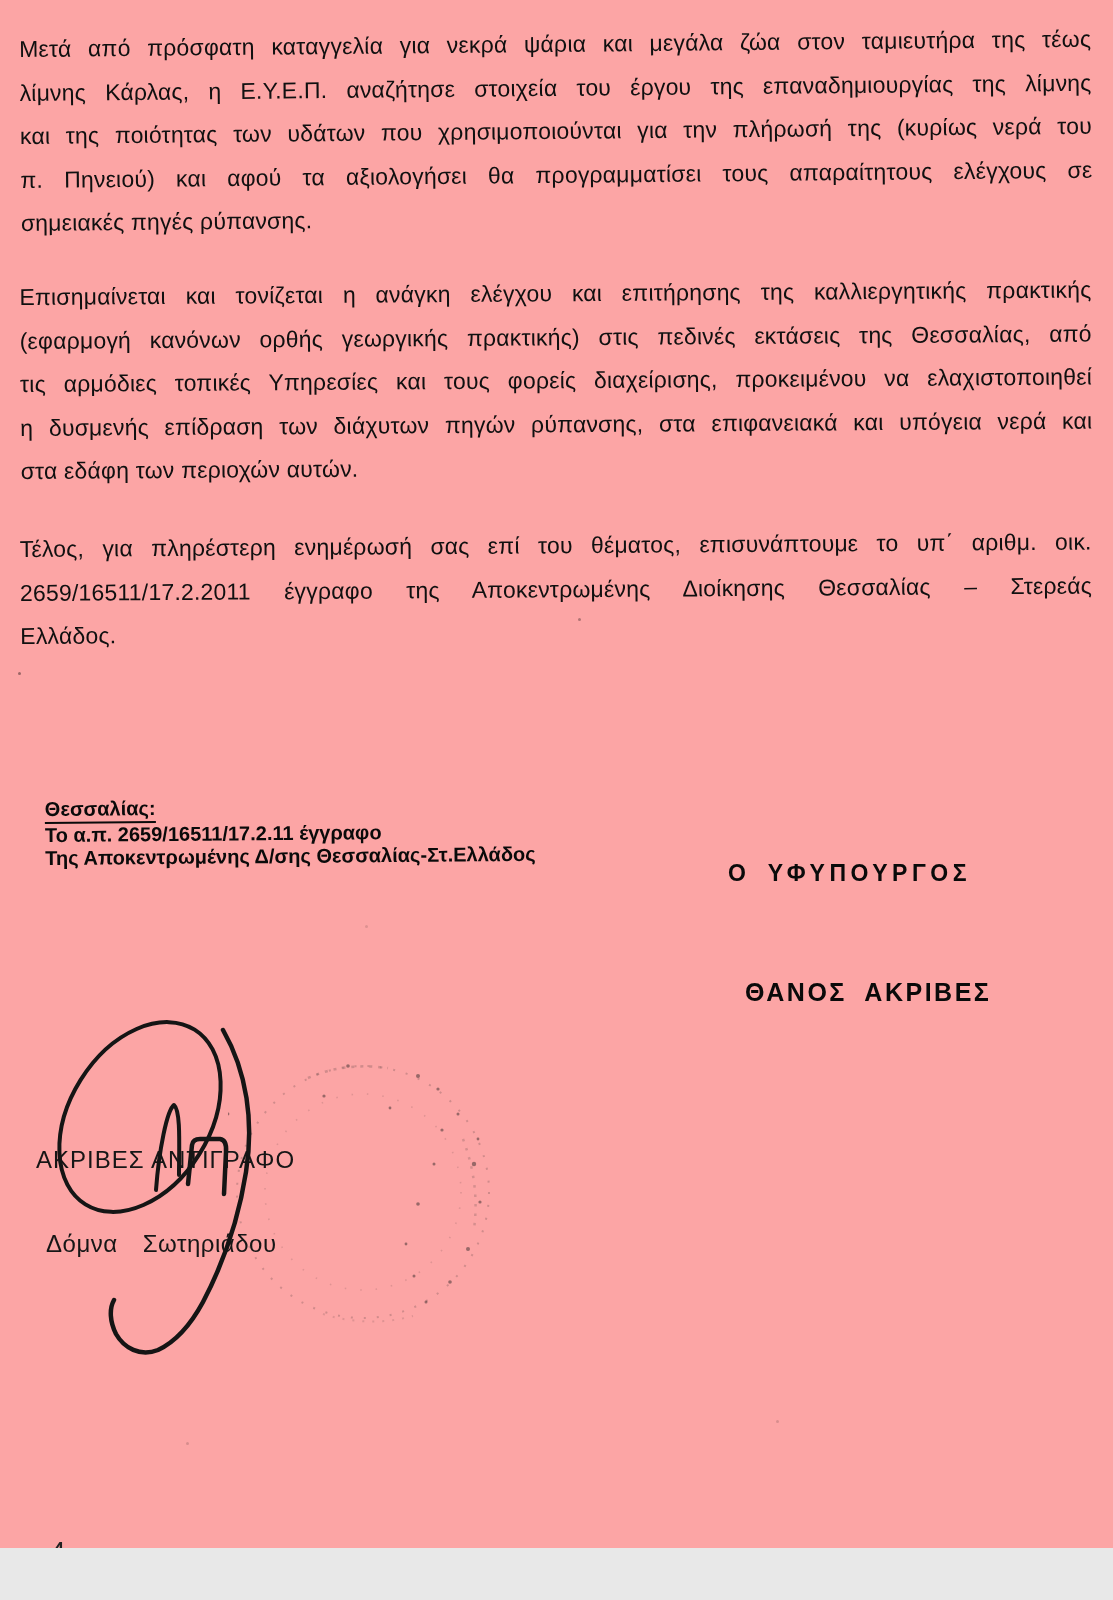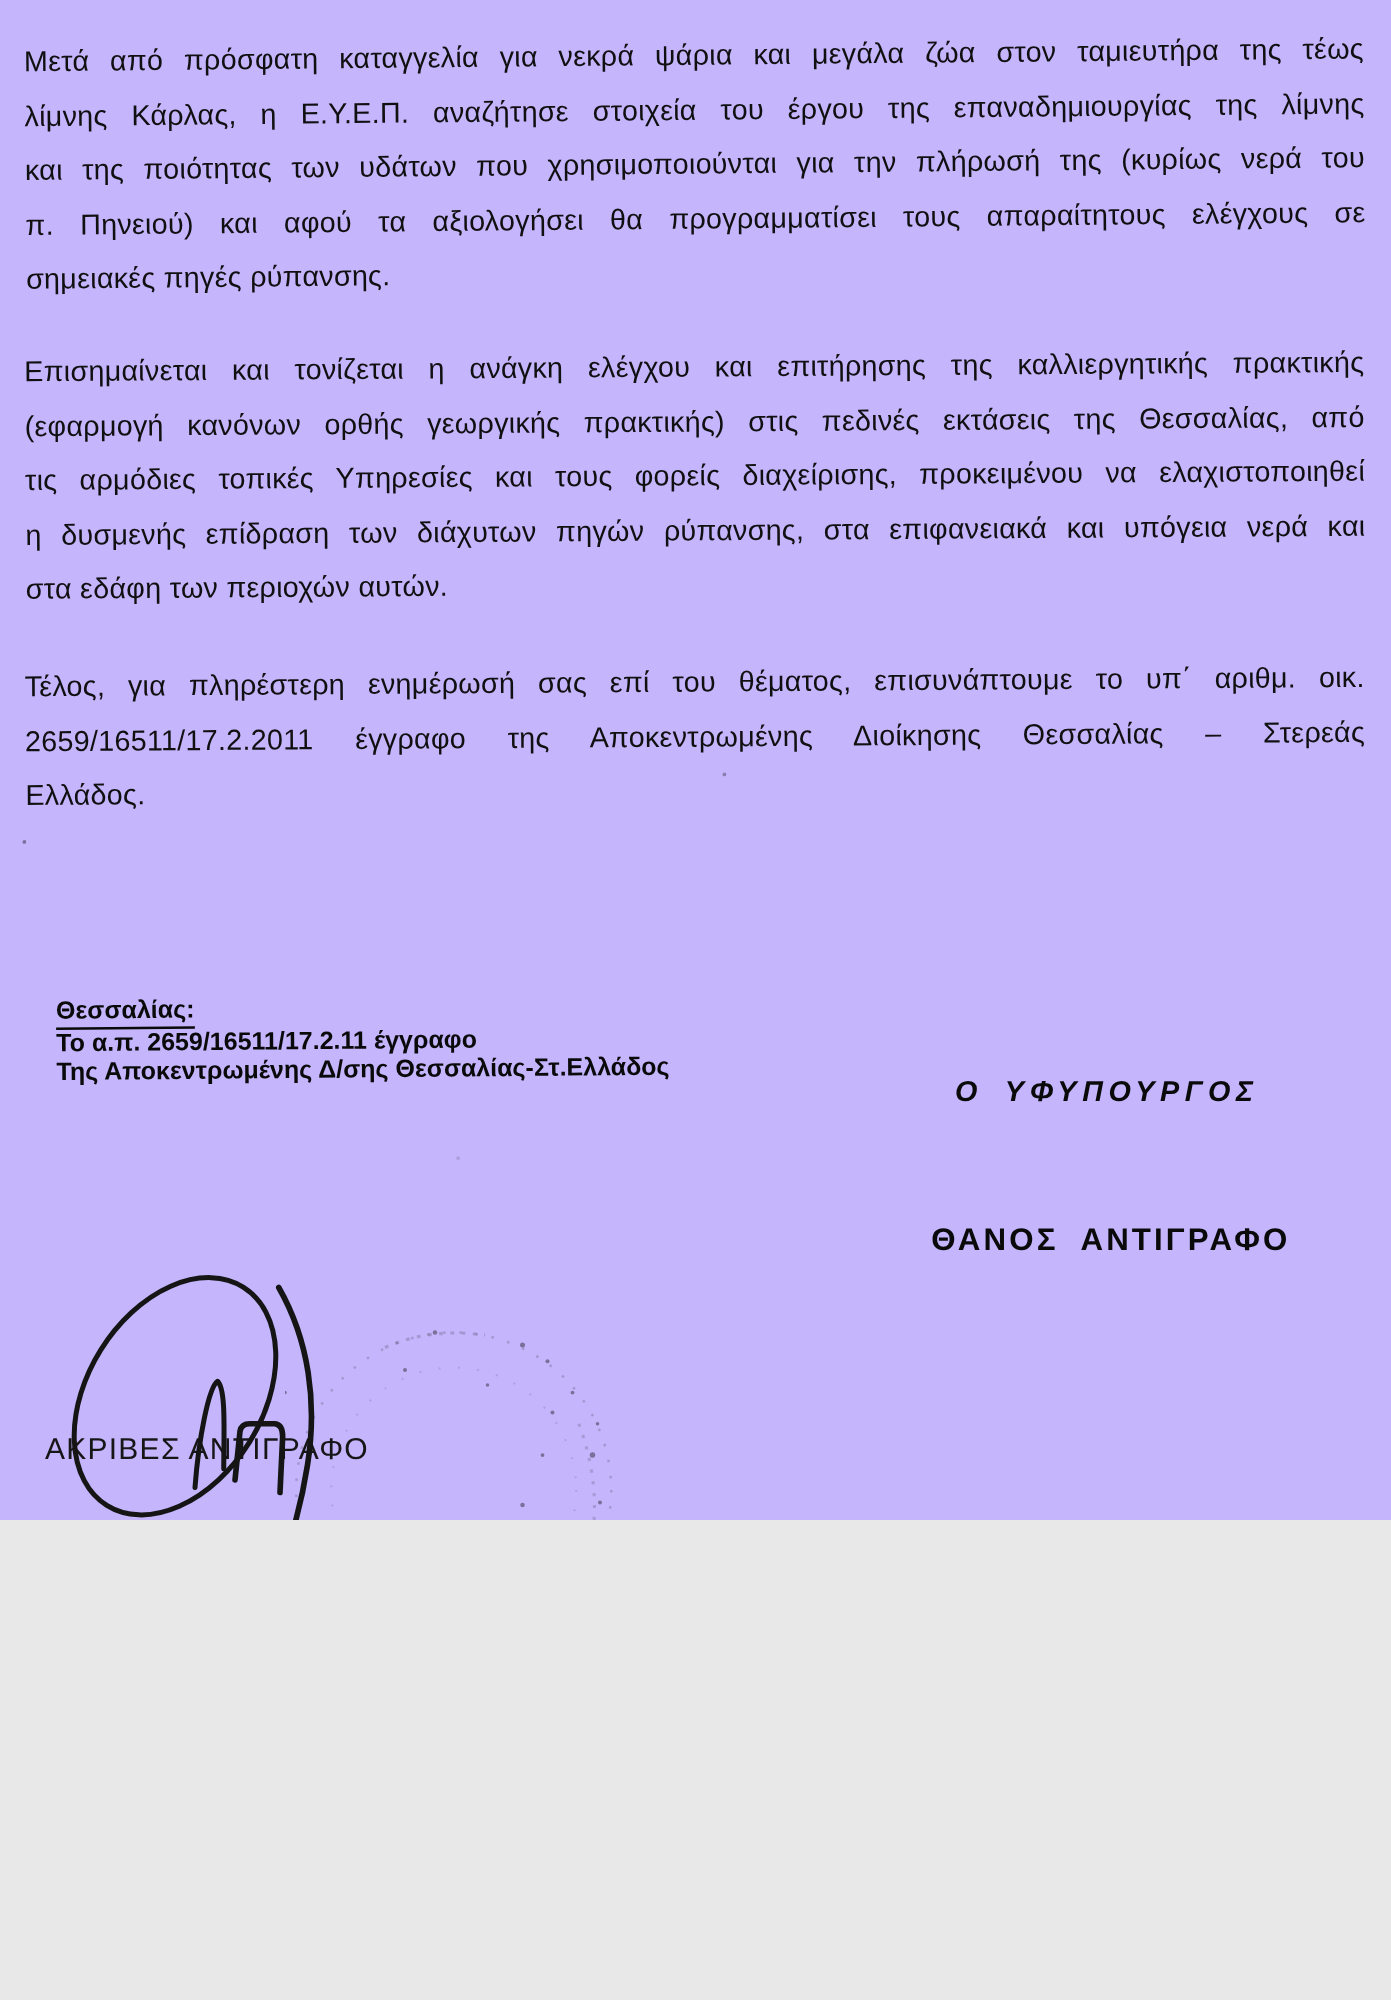--- a/index.html
+++ b/index.html
@@ -1,20 +1,20 @@
 <!DOCTYPE html>
 <html><head>
 <meta charset="utf-8">
 <style>
   html,body { margin:0; padding:0; background:#e8e8e8; }
   .page {
     position:relative;
-    width:1113px; height:1216px;
+    width:1113px; height:1548px;
     margin:0 auto;
-    background:#c4b5fd;
+    background:#fca5a5;
     color:#0f0f0f;
     font-family:"Liberation Sans","DejaVu Sans",sans-serif;
     overflow:hidden;
   }
   .para {
     position:absolute;
     left:20px; width:1072px;
     font-size:23px;
     line-height:43.5px;
     letter-spacing:0.2px;
@@ -27,24 +27,23 @@
 
   .attachment {
     position:absolute; left:45px; top:798px;
     font-size:20px; font-weight:bold; line-height:23px;
     color:#0a0a0a;
     transform:rotate(-0.5deg); transform-origin:0 50%;
   }
   .attachment .heading { display:inline-block; border-bottom:2.5px solid #0a0a0a; padding-bottom:1px; }
 
   .sig-title {
-    position:absolute; left:764px; top:860px;
+    position:absolute; left:728px; top:860px;
     font-size:23px; font-weight:bold; letter-spacing:4.5px; word-spacing:7px;
     color:#0a0a0a;
-    font-style:italic;
   }
   .sig-name {
     position:absolute; left:745px; top:978px;
     font-size:25px; font-weight:bold; letter-spacing:2.5px; word-spacing:9px;
     color:#0a0a0a;
   }
   .cert-label {
     position:absolute; left:36px; top:1146px;
     font-size:24px; letter-spacing:1px;
     color:#161616;
@@ -100,21 +99,21 @@
     <div class="line last">Ελλάδος.</div>
   </div>
 
   <div class="attachment">
     <div><span class="heading">Θεσσαλίας:</span></div>
     <div>Το α.π. 2659/16511/17.2.11 έγγραφο</div>
     <div>Της Αποκεντρωμένης Δ/σης Θεσσαλίας-Στ.Ελλάδος</div>
   </div>
 
   <div class="sig-title">Ο ΥΦΥΠΟΥΡΓΟΣ</div>
-  <div class="sig-name">ΘΑΝΟΣ ΑΝΤΙΓΡΑΦΟ</div>
+  <div class="sig-name">ΘΑΝΟΣ ΑΚΡΙΒΕΣ</div>
 
   <div class="cert-label">ΑΚΡΙΒΕΣ ΑΝΤΙΓΡΑΦΟ</div>
   <div class="cert-name">Δόμνα Σωτηριάδου</div>
 
   <svg class="signature-svg" width="230" height="350" viewBox="0 0 230 350">
     <g fill="none" stroke="#151515" stroke-linecap="round" stroke-linejoin="round">
       <ellipse cx="100" cy="105" rx="70" ry="103" transform="rotate(32 100 105)" stroke-width="4"></ellipse>
       <path d="M 116,178 C 119,138 127,98 134,93 C 141,99 139,135 139,163" stroke-width="4"></path>
       <path d="M 148,172 L 152,133 Q 153,127 160,127 L 180,127 Q 187,128 186,140 L 184,182" stroke-width="4.5"></path>
       <path d="M 183,18 C 207,60 214,110 206,160 C 199,205 184,250 163,290 C 150,314 135,330 118,338 C 100,345 84,336 76,322 C 70,310 69,297 74,288" stroke-width="4.5"></path>

